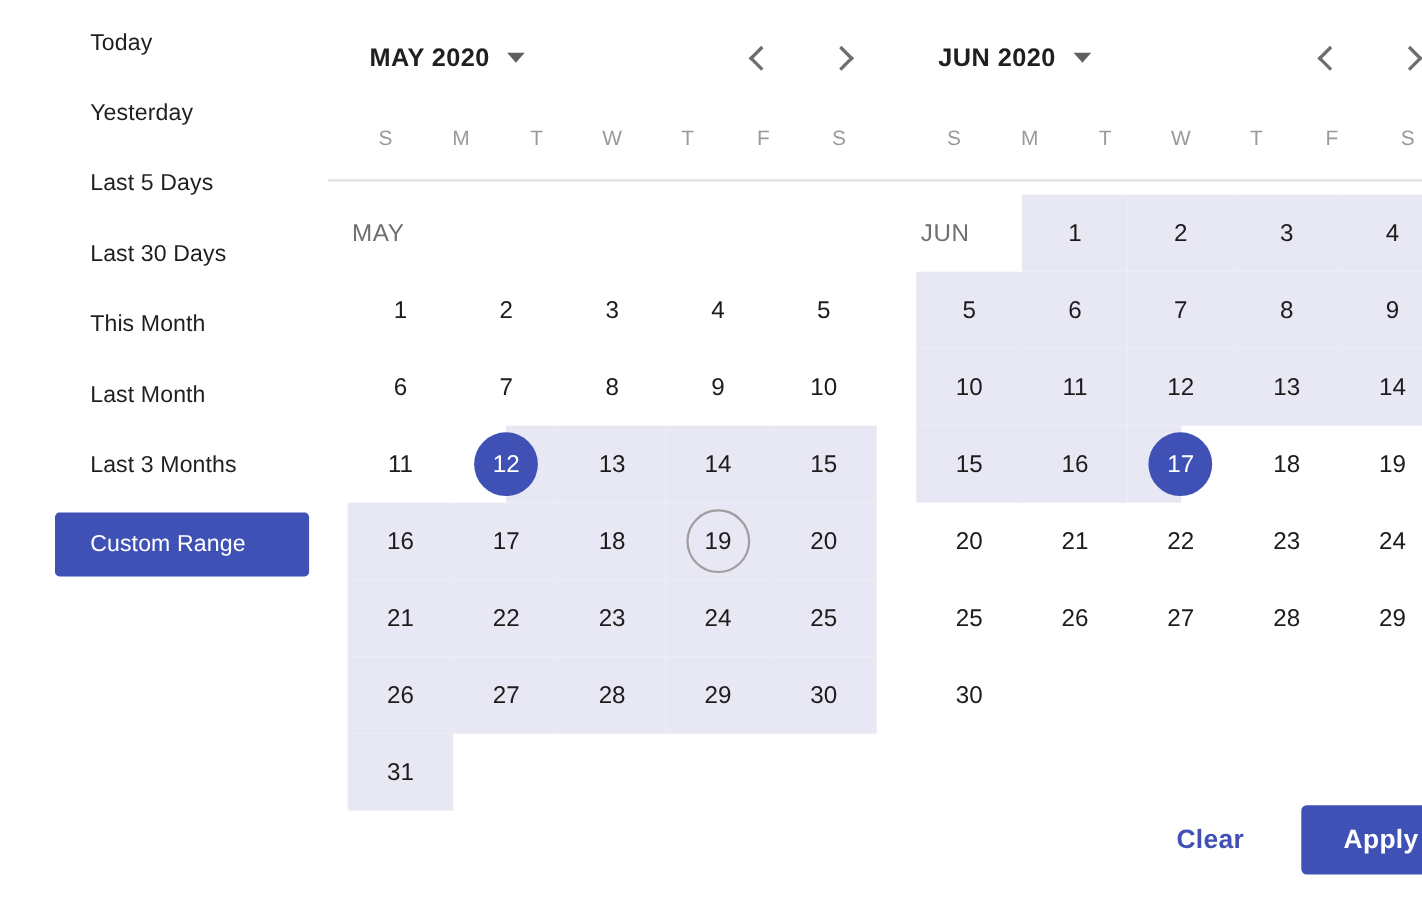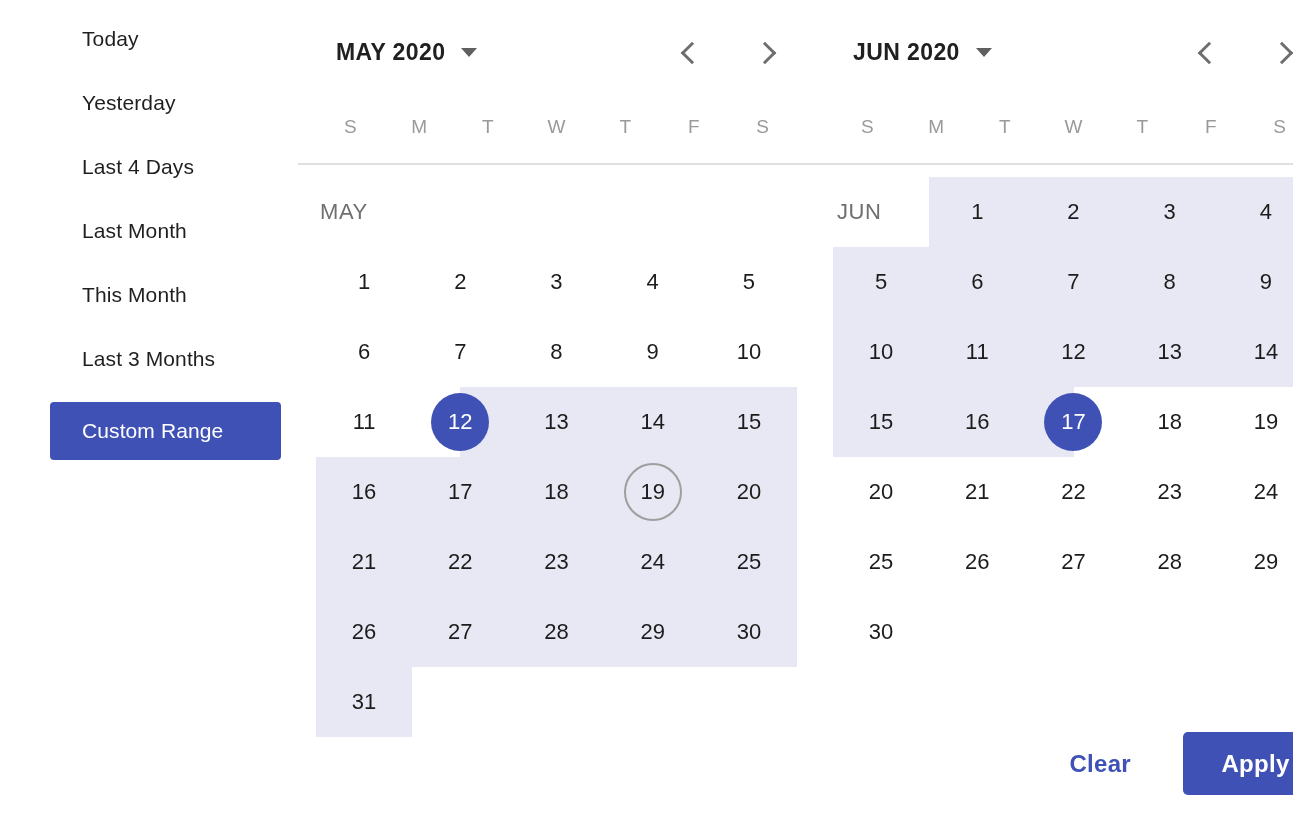--- a/index.html
+++ b/index.html
@@ -252,27 +252,30 @@
 <div id="root">
 
   <div class="sidebar" id="sidebar">
       <div class="range-item">
         <span>Today</span>
       </div>
       <div class="range-item">
         <span>Yesterday</span>
       </div>
       <div class="range-item">
-        <span>Last 4 Days</span>
+        <span>Last 5 Days</span>
+      </div>
+      <div class="range-item">
+        <span>Last 30 Days</span>
+      </div>
+      <div class="range-item">
+        <span>This Month</span>
       </div>
       <div class="range-item">
         <span>Last Month</span>
-      </div>
-      <div class="range-item">
-        <span>This Month</span>
       </div>
       <div class="range-item">
         <span>Last 3 Months</span>
       </div>
       <div class="range-item active">
         <span>Custom Range</span>
       </div>
     </div>
 
   <div class="calendars" id="calendars">

